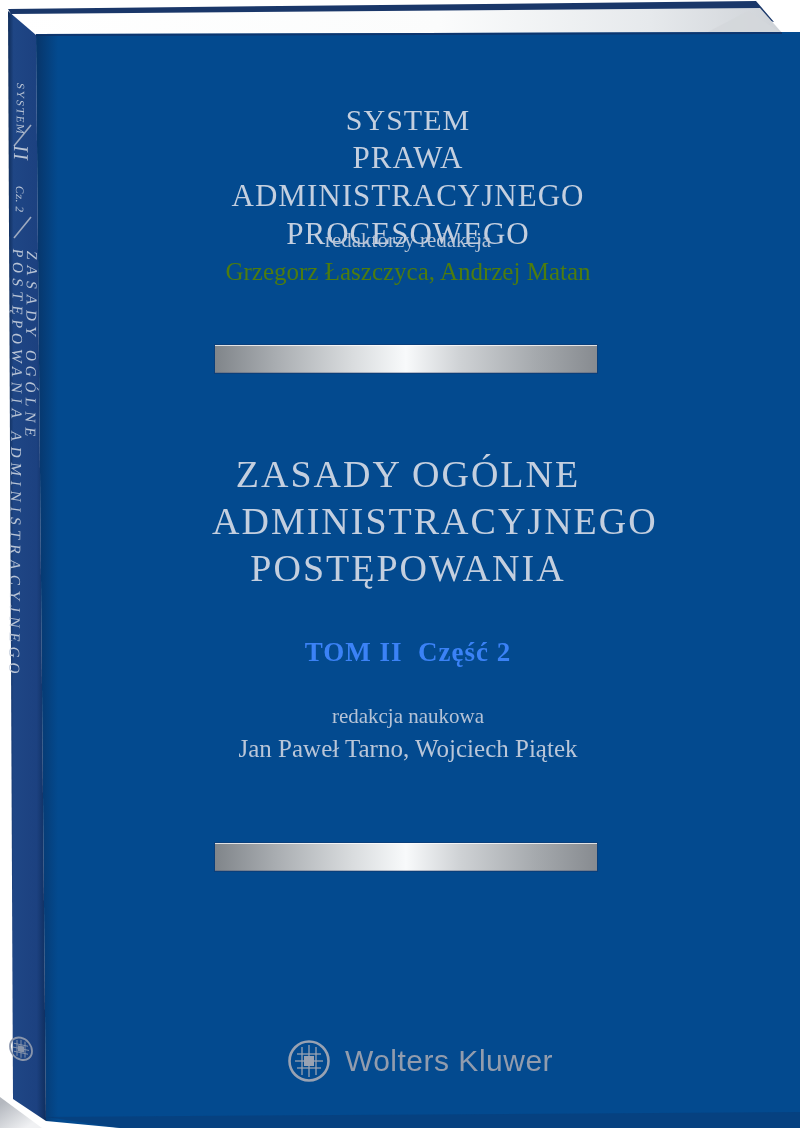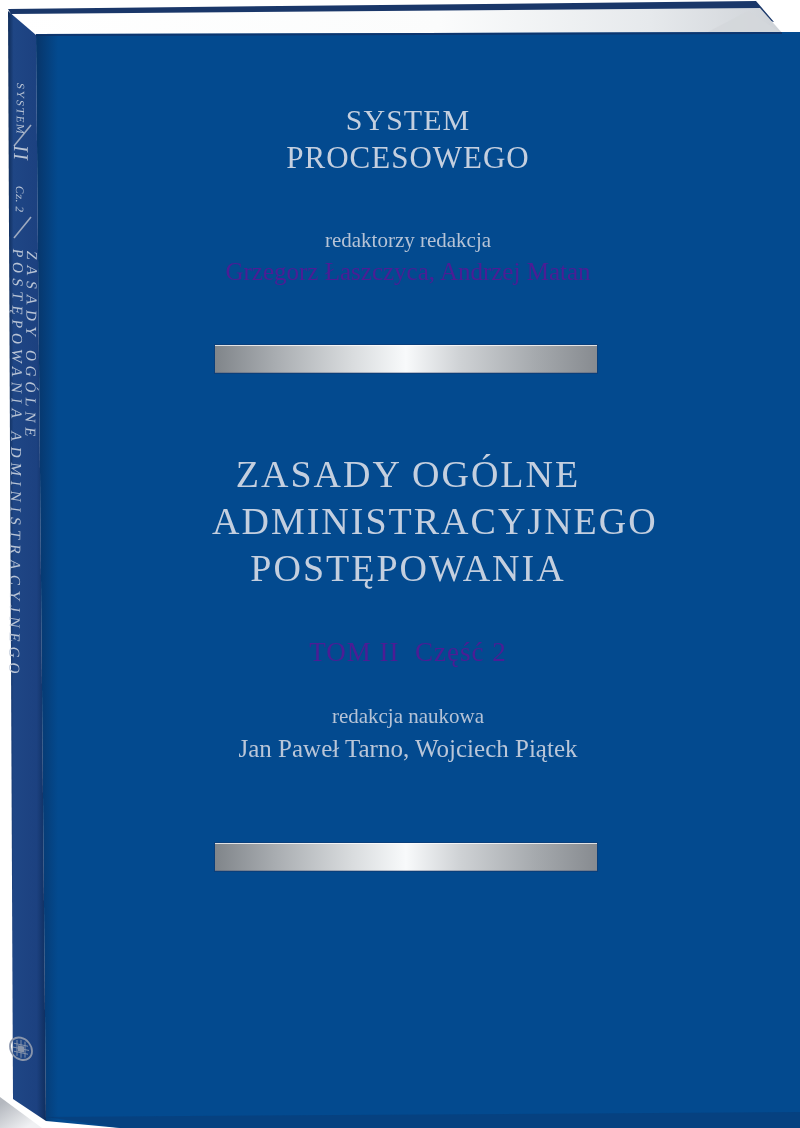--- a/index.html
+++ b/index.html
@@ -7,30 +7,30 @@
     position:relative;width:800px;height:1128px;overflow:hidden;background:#ffffff;
     font-family:"Liberation Serif", serif;
   }
   .scene svg.book-shape{position:absolute;left:0;top:0;}
   
   .front-text{position:absolute;left:0;top:0;width:800px;height:1128px;pointer-events:none;}
   .center-col{position:absolute;left:212px;width:392px;text-align:center;color:#c2cdde;}
   .series-title{top:101px;font-size:31px;line-height:38px;letter-spacing:1px;color:#c4cfdf;}
   .series-title .l1{font-size:30px;}
   .chief-label{top:228px;font-size:21px;color:#b6c3d6;}
-  .chief-names{top:258px;font-size:25px;color:#4c1d95;}
+  .chief-names{top:258px;font-size:25px;color:#4d7c0f;}
   .silver-band{
     position:absolute;left:215px;width:382px;height:28px;
     background:linear-gradient(90deg,#80858a 0%,#a9adb1 16%,#d9dcde 36%,#f8fafb 50%,#cfd2d5 64%,#a5a9ad 84%,#878b90 100%);
     box-shadow:inset 0 1px 0 rgba(255,255,255,.75), inset 0 -1px 0 rgba(60,80,120,.35), 0 0 0 1px rgba(20,50,100,.45);
   }
   .band-1{top:345px;}
   .band-2{top:843px;}
   .main-title{top:451px;font-size:38px;line-height:47px;letter-spacing:2px;color:#c4cfdf;}
-  .volume-info{top:637px;font-size:27px;letter-spacing:1px;white-space:pre;color:#4c1d95;}
+  .volume-info{top:637px;font-size:27px;letter-spacing:1px;white-space:pre;color:#3b82f6;font-weight:bold;}
   .sci-label{top:704px;font-size:21px;color:#b6c3d6;}
   .sci-names{top:735px;font-size:25px;color:#bac6d8;}
   
   .publisher-row{
     position:absolute;left:220px;top:1036px;width:400px;height:50px;
     display:flex;align-items:center;justify-content:center;gap:14px;
   }
   .publisher-name{
     font-family:"Liberation Sans", sans-serif;
     font-size:30px;color:#929cad;letter-spacing:.5px;white-space:nowrap;
@@ -105,20 +105,21 @@
       <line x1="13" y1="4" x2="13" y2="22" stroke-width="0.9"></line>
       <line x1="17" y1="5" x2="17" y2="21" stroke-width="0.9"></line>
       <rect x="10" y="10" width="6" height="6" fill="#8995ab" stroke="none"></rect>
     </g>
   </svg>
 
   <div class="front-text">
 
     <div class="center-col series-title">
       <div class="l1">SYSTEM</div>
+      <div>PRAWA ADMINISTRACYJNEGO</div>
       <div>PROCESOWEGO</div>
     </div>
 
     <div class="center-col chief-label">redaktorzy redakcja</div>
     <div class="center-col chief-names">Grzegorz Łaszczyca, Andrzej Matan</div>
 
     <div class="silver-band band-1"></div>
 
     <div class="center-col main-title">
       <div>ZASADY OGÓLNE</div>
@@ -126,20 +127,33 @@
       <div>POSTĘPOWANIA</div>
     </div>
 
     <div class="center-col volume-info">TOM II  Część 2</div>
 
     <div class="center-col sci-label">redakcja naukowa</div>
     <div class="center-col sci-names">Jan Paweł Tarno, Wojciech Piątek</div>
 
     <div class="silver-band band-2"></div>
 
+    <div class="publisher-row">
+      <svg width="44" height="44" viewBox="0 0 44 44" stroke="#99a2b2" fill="none">
+        <circle cx="22" cy="22" r="19.5" stroke-width="2.6"></circle>
+        <line x1="10" y1="15" x2="34" y2="15" stroke-width="1.3"></line>
+        <line x1="8" y1="22" x2="36" y2="22" stroke-width="1.3"></line>
+        <line x1="10" y1="29" x2="34" y2="29" stroke-width="1.3"></line>
+        <line x1="15" y1="8" x2="15" y2="36" stroke-width="1.3"></line>
+        <line x1="22" y1="6" x2="22" y2="38" stroke-width="1.3"></line>
+        <line x1="29" y1="8" x2="29" y2="36" stroke-width="1.3"></line>
+        <rect x="17" y="17" width="10" height="10" fill="#99a2b2" stroke="none"></rect>
+      </svg>
+      <span class="publisher-name">Wolters Kluwer</span>
+    </div>
   </div>
 
   <div>
     <div class="spine-el spine-series">SYSTEM</div>
     <div class="spine-el spine-volume">II</div>
     <div class="spine-el spine-part">Cz. 2</div>
     <div class="spine-el spine-title">
       <div>ZASADY OGÓLNE</div>
       <div>POSTĘPOWANIA ADMINISTRACYJNEGO</div>
     </div>

